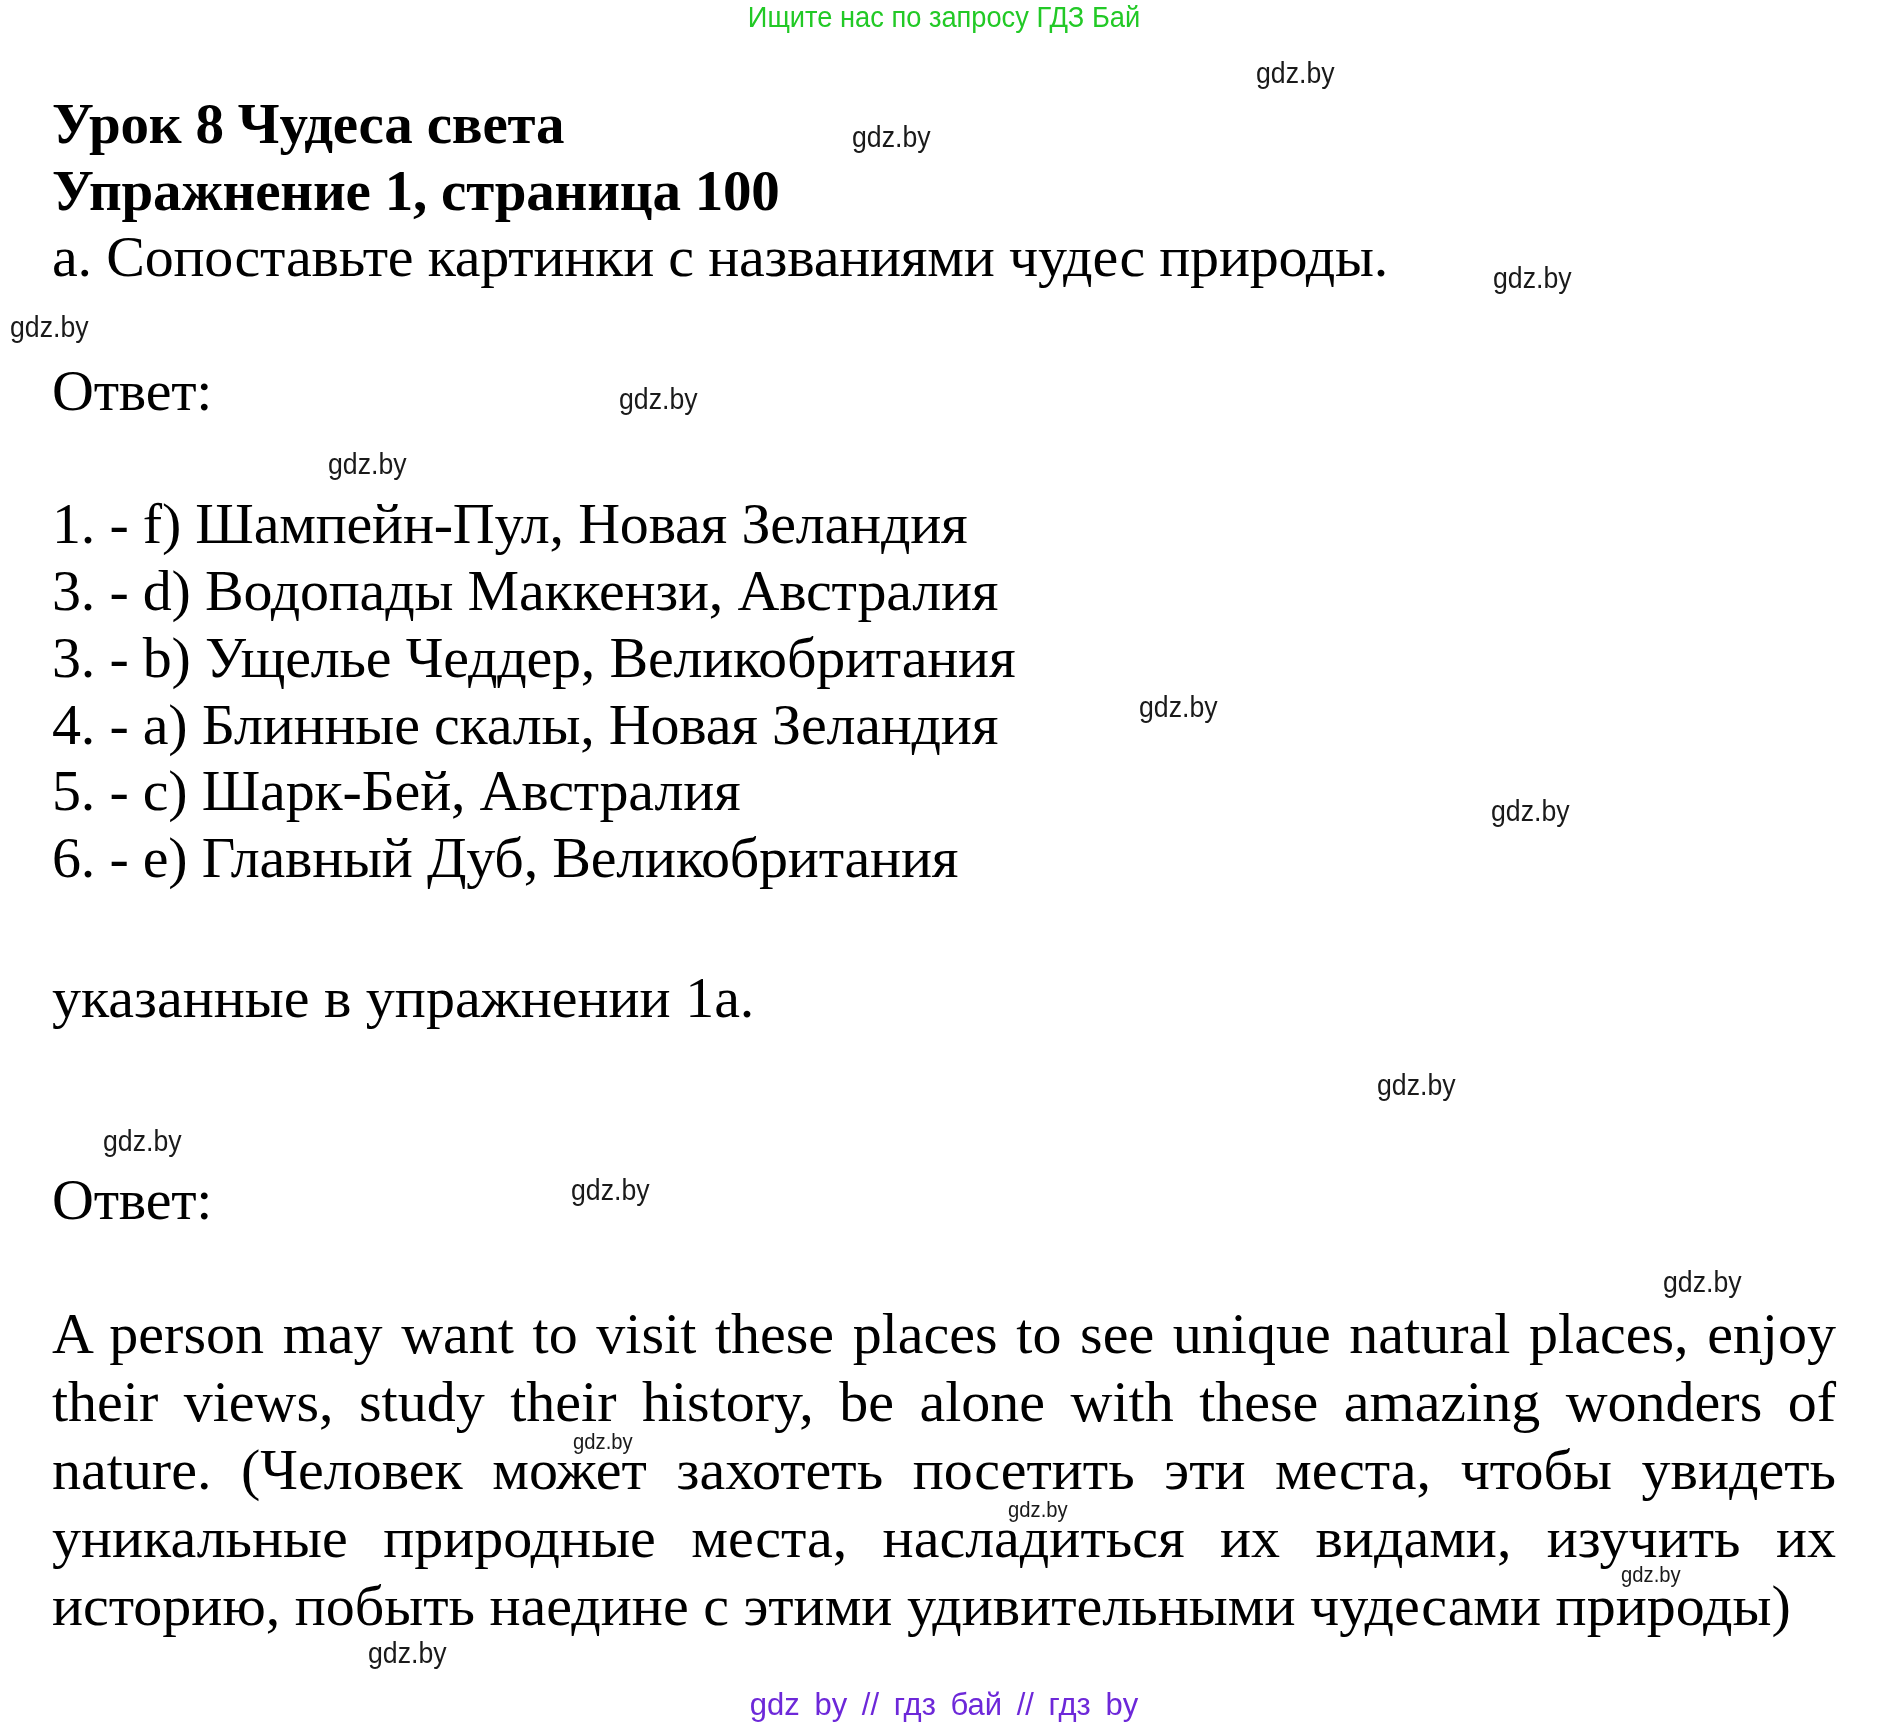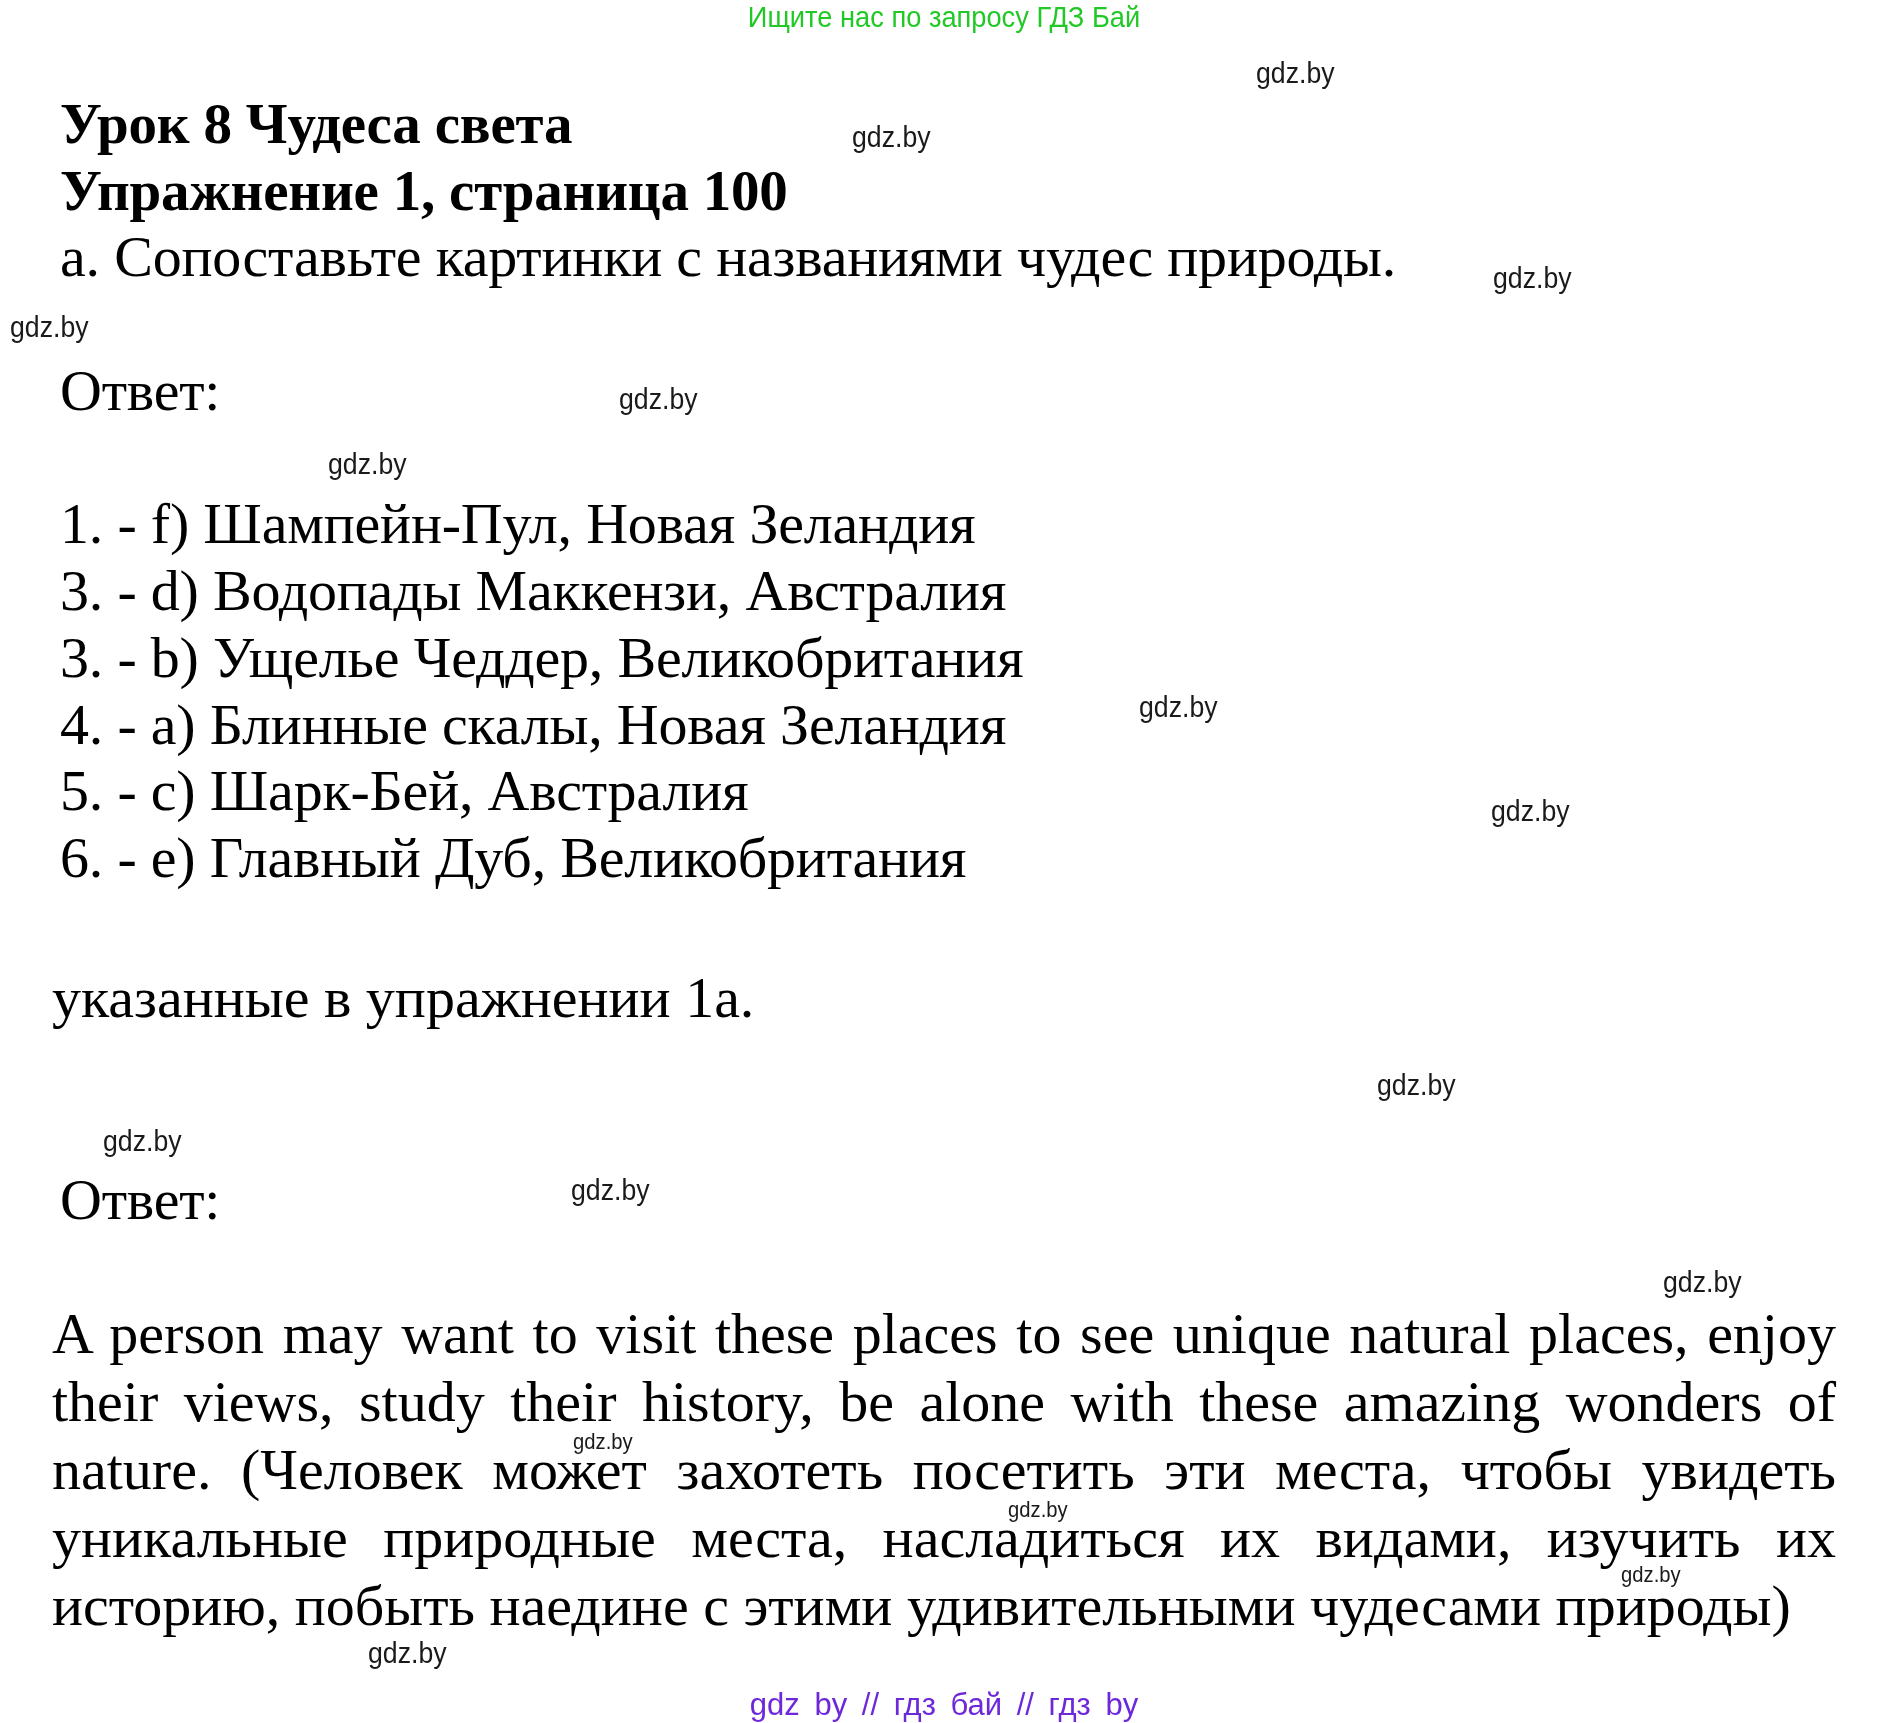--- a/index.html
+++ b/index.html
@@ -29,21 +29,21 @@
       transform: scaleX(0.94);
     }
     .doc {
       position: absolute;
       left: 52px;
       top: 0;
       width: 1784px;
     }
     .line {
       position: absolute;
-      left: 8px;
+      left: 0;
       white-space: nowrap;
       font-size: 58px;
       line-height: 68px;
       letter-spacing: -0.2px;
     }
     .h-bold {
       font-weight: bold;
       font-size: 57px;
     }
     .justify-block {

